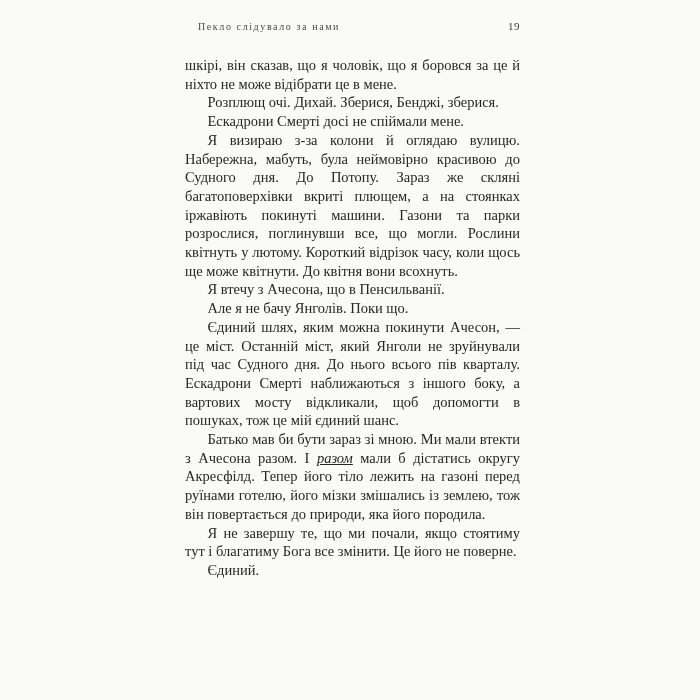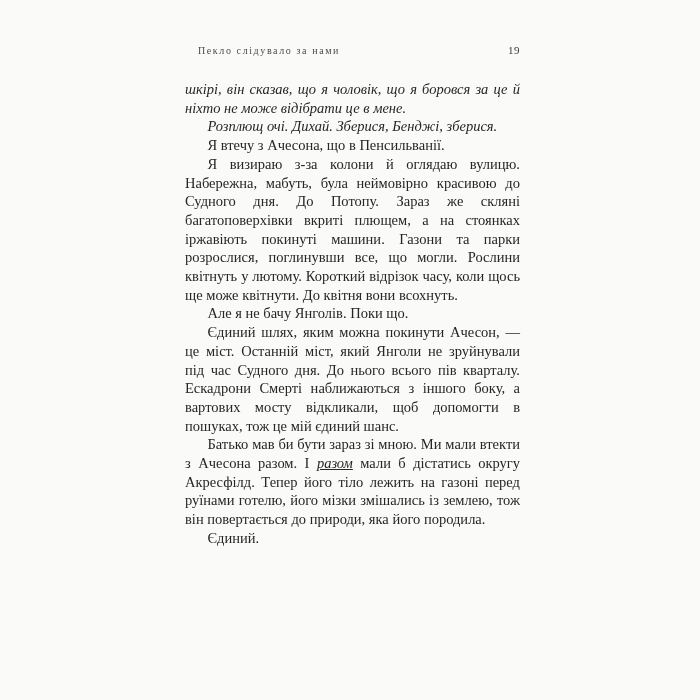--- a/index.html
+++ b/index.html
@@ -7,21 +7,21 @@
   body {
     background: #fafaf8;
     color: #262626;
     font-family: "Liberation Serif", "DejaVu Serif", serif;
     overflow: hidden;
   }
   .page {
     position: relative;
     width: 700px;
     height: 550px;
-    padding: 44px 180px 0 185px;
+    padding: 20px 180px 0 185px;
   }
   .running-header {
     display: flex;
     justify-content: space-between;
     align-items: baseline;
     font-size: 10px;
     color: #4b4b4b;
     letter-spacing: 1.6px;
     padding-left: 13px;
     margin-bottom: 24px;
@@ -37,56 +37,56 @@
     line-height: 1.29;
     text-align: justify;
     hyphens: auto;
     -webkit-hyphens: auto;
   }
   .body-text p {
     text-indent: 1.55em;
   }
   .body-text p.no-indent {
     text-indent: 0;
-    font-style: italic;
   }
   .italic {
-    font-style: italic;
   }
   em { font-style: italic; text-decoration: underline; }
 </style>
 </head>
 <body>
 
 <div class="page">
 
   <header class="running-header">
     <span class="header-title">Пекло слідувало за нами</span>
     <span class="page-number">19</span>
   </header>
 
   <main class="body-text" lang="uk">
 
     <p class="no-indent">шкірі, він сказав, що я чоловік, що я боровся за це й ніхто не може відібрати це в мене.</p>
 
     <p class="italic">Розплющ очі. Дихай. Зберися, Бенджі, зберися.</p>
 
+    <p>Ескадрони Смерті досі не спіймали мене.</p>
 
 
+    <p>Я визираю з-за колони й оглядаю вулицю. Набережна, мабуть, була неймовірно красивою до Судного дня. До Потопу. Зараз же скляні багатоповерхівки вкриті плющем, а на стоянках іржавіють покинуті машини. Газони та парки розрослися, поглинувши все, що могли. Рослини квітнуть у лютому. Короткий відрізок часу, коли щось ще може квітнути. До квітня вони всохнуть.</p>
+
     <p>Я втечу з Ачесона, що в Пенсильванії.</p>
-
-    <p>Я визираю з-за колони й оглядаю вулицю. Набережна, мабуть, була неймовірно красивою до Судного дня. До Потопу. Зараз же скляні багатоповерхівки вкриті плющем, а на стоянках іржавіють покинуті машини. Газони та парки розрослися, поглинувши все, що могли. Рослини квітнуть у лютому. Короткий відрізок часу, коли щось ще може квітнути. До квітня вони всохнуть.</p>
 
     <p>Але я не бачу Янголів. Поки що.</p>
 
 
     <p>Єдиний шлях, яким можна покинути Ачесон, — це міст. Останній міст, який Янголи не зруйнували під час Судного дня. До нього всього пів кварталу. Ескадрони Смерті наближаються з іншого боку, а вартових мосту відкликали, щоб допомогти в пошуках, тож це мій єдиний шанс.</p>
 
     <p>
       <span>Батько мав би бути зараз зі мною. Ми мали втекти з Ачесона разом. І </span><em>разом</em><span> мали б дістатись округу Акресфілд. Тепер його тіло лежить на газоні перед руїнами готелю, його мізки змішались із землею, тож він повертається до природи, яка його породила.</span>
     </p>
 
+    <p>Я не завершу те, що ми почали, якщо стоятиму тут і благатиму Бога все змінити. Це його не поверне.</p>
 
     <p>Єдиний.</p>
 
   </main>
 
 </div>
 
 </body></html>

